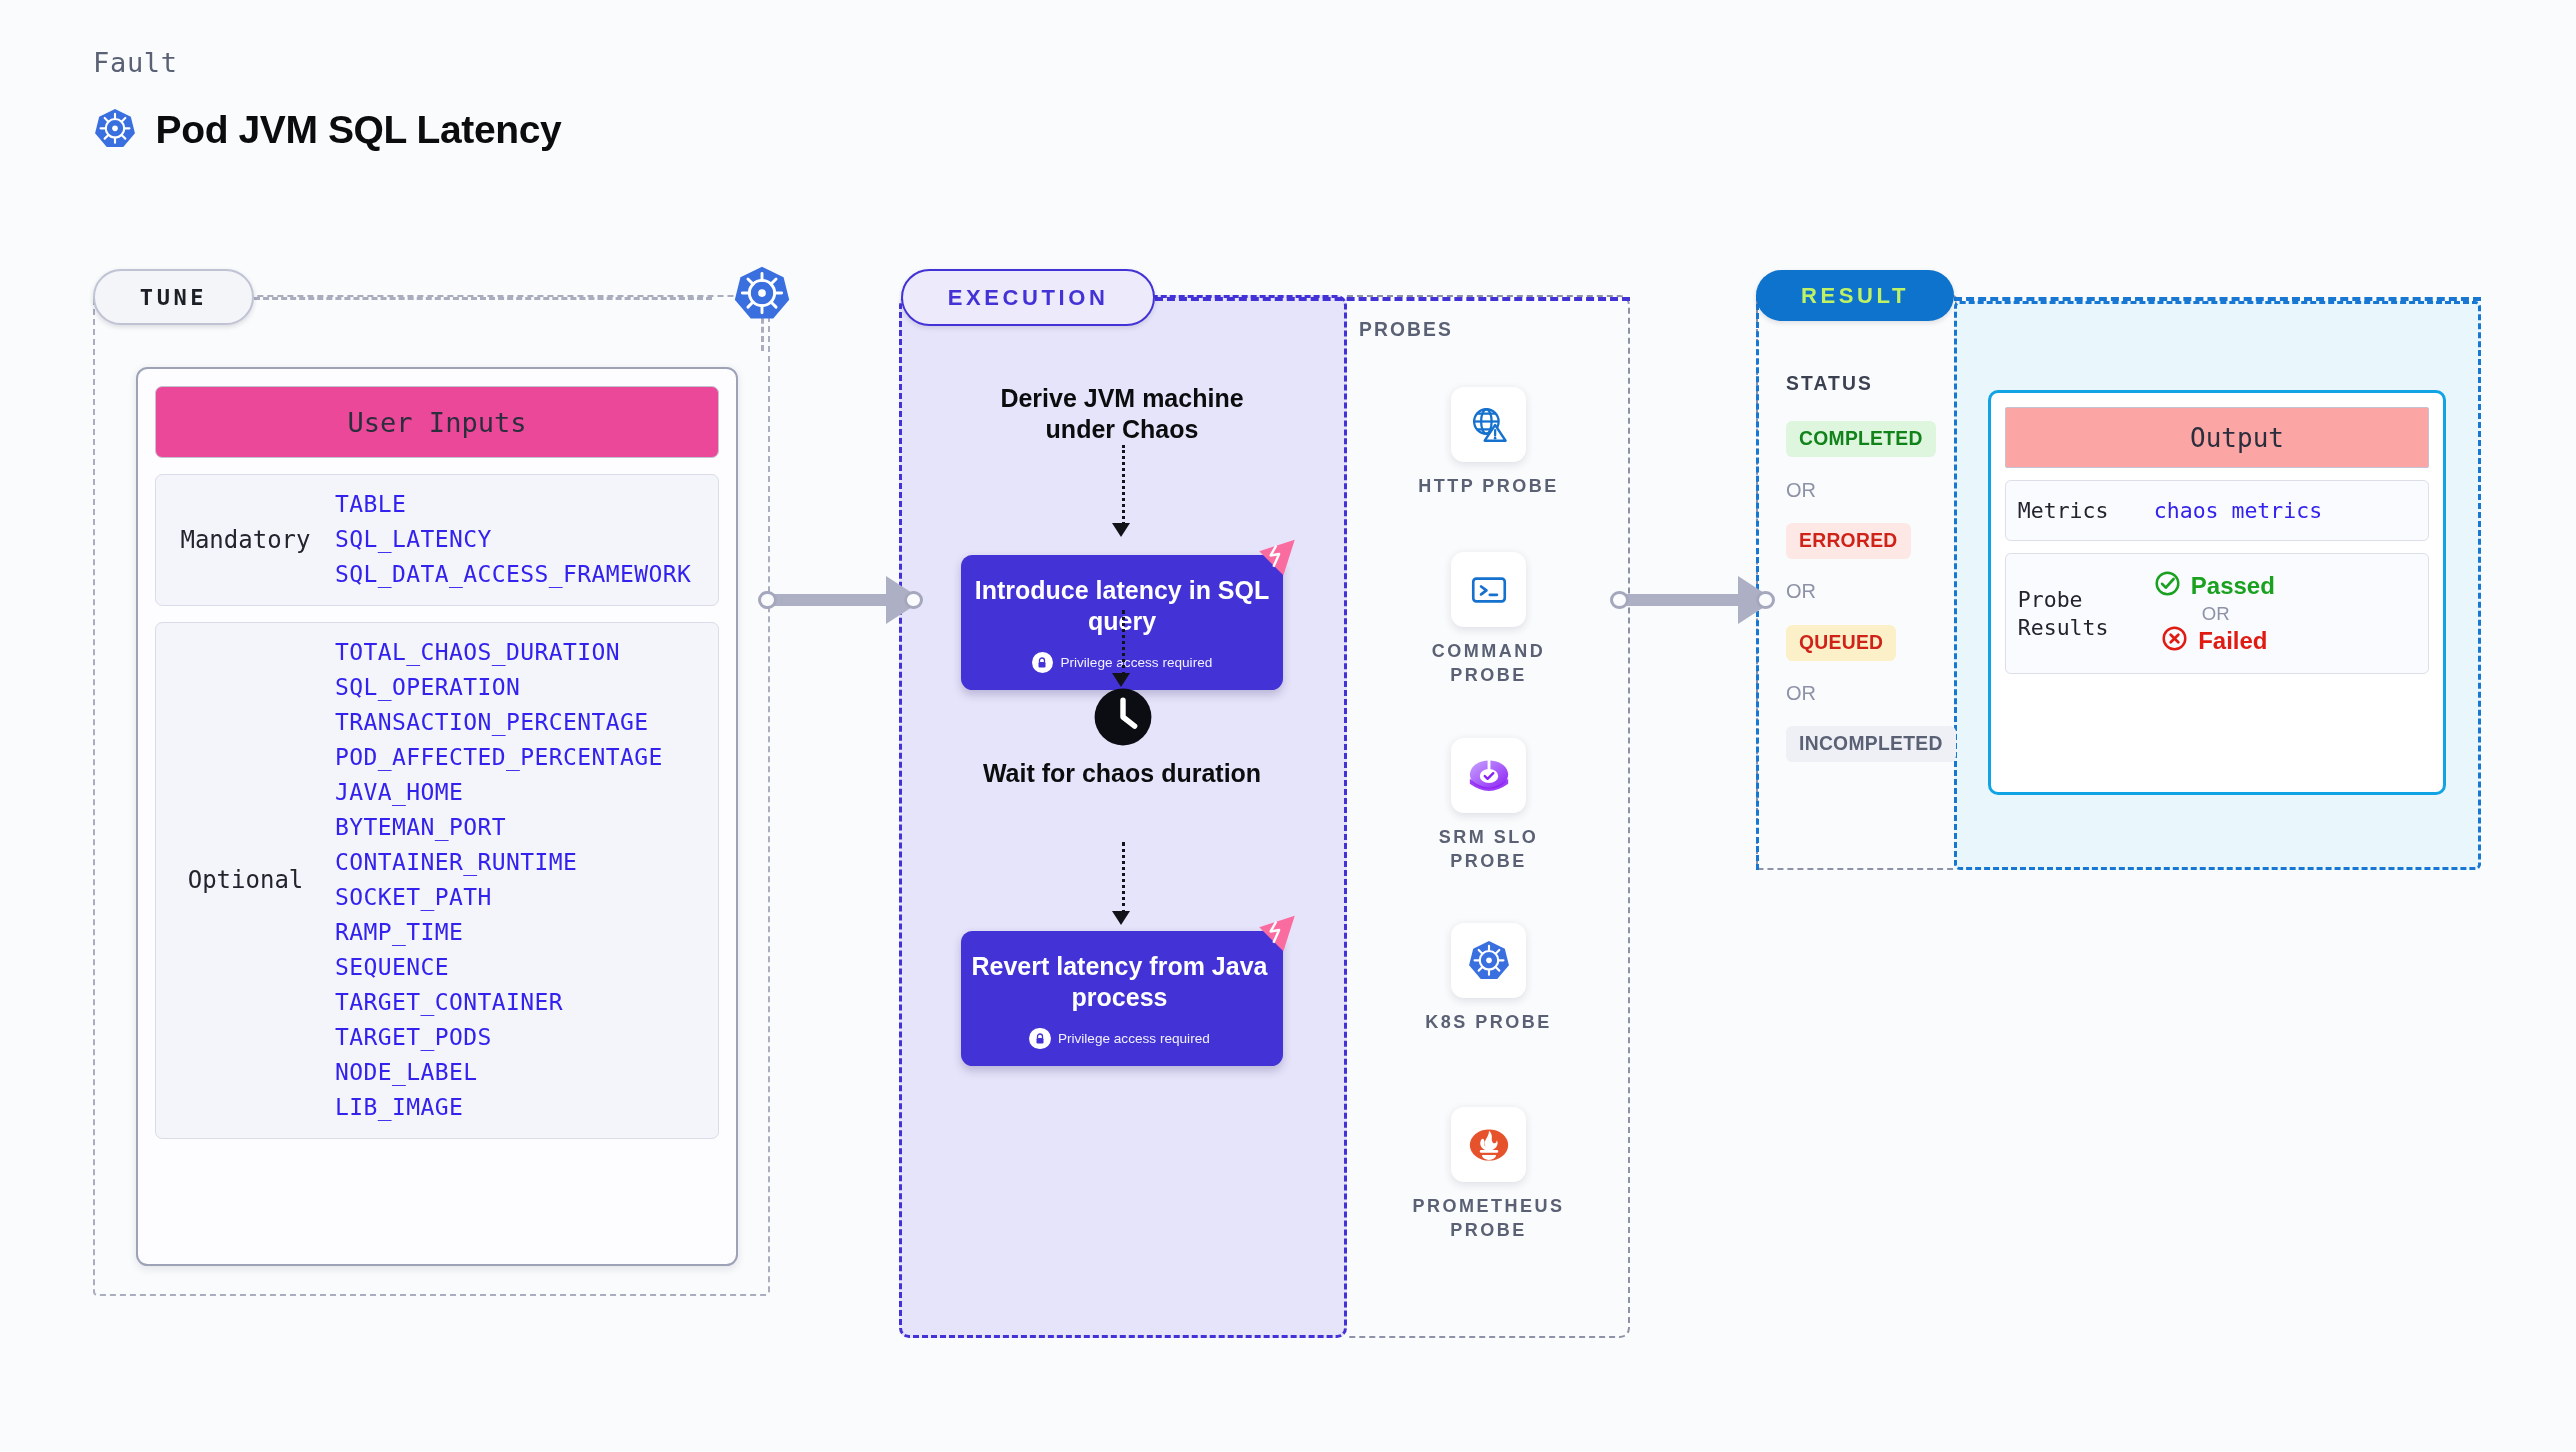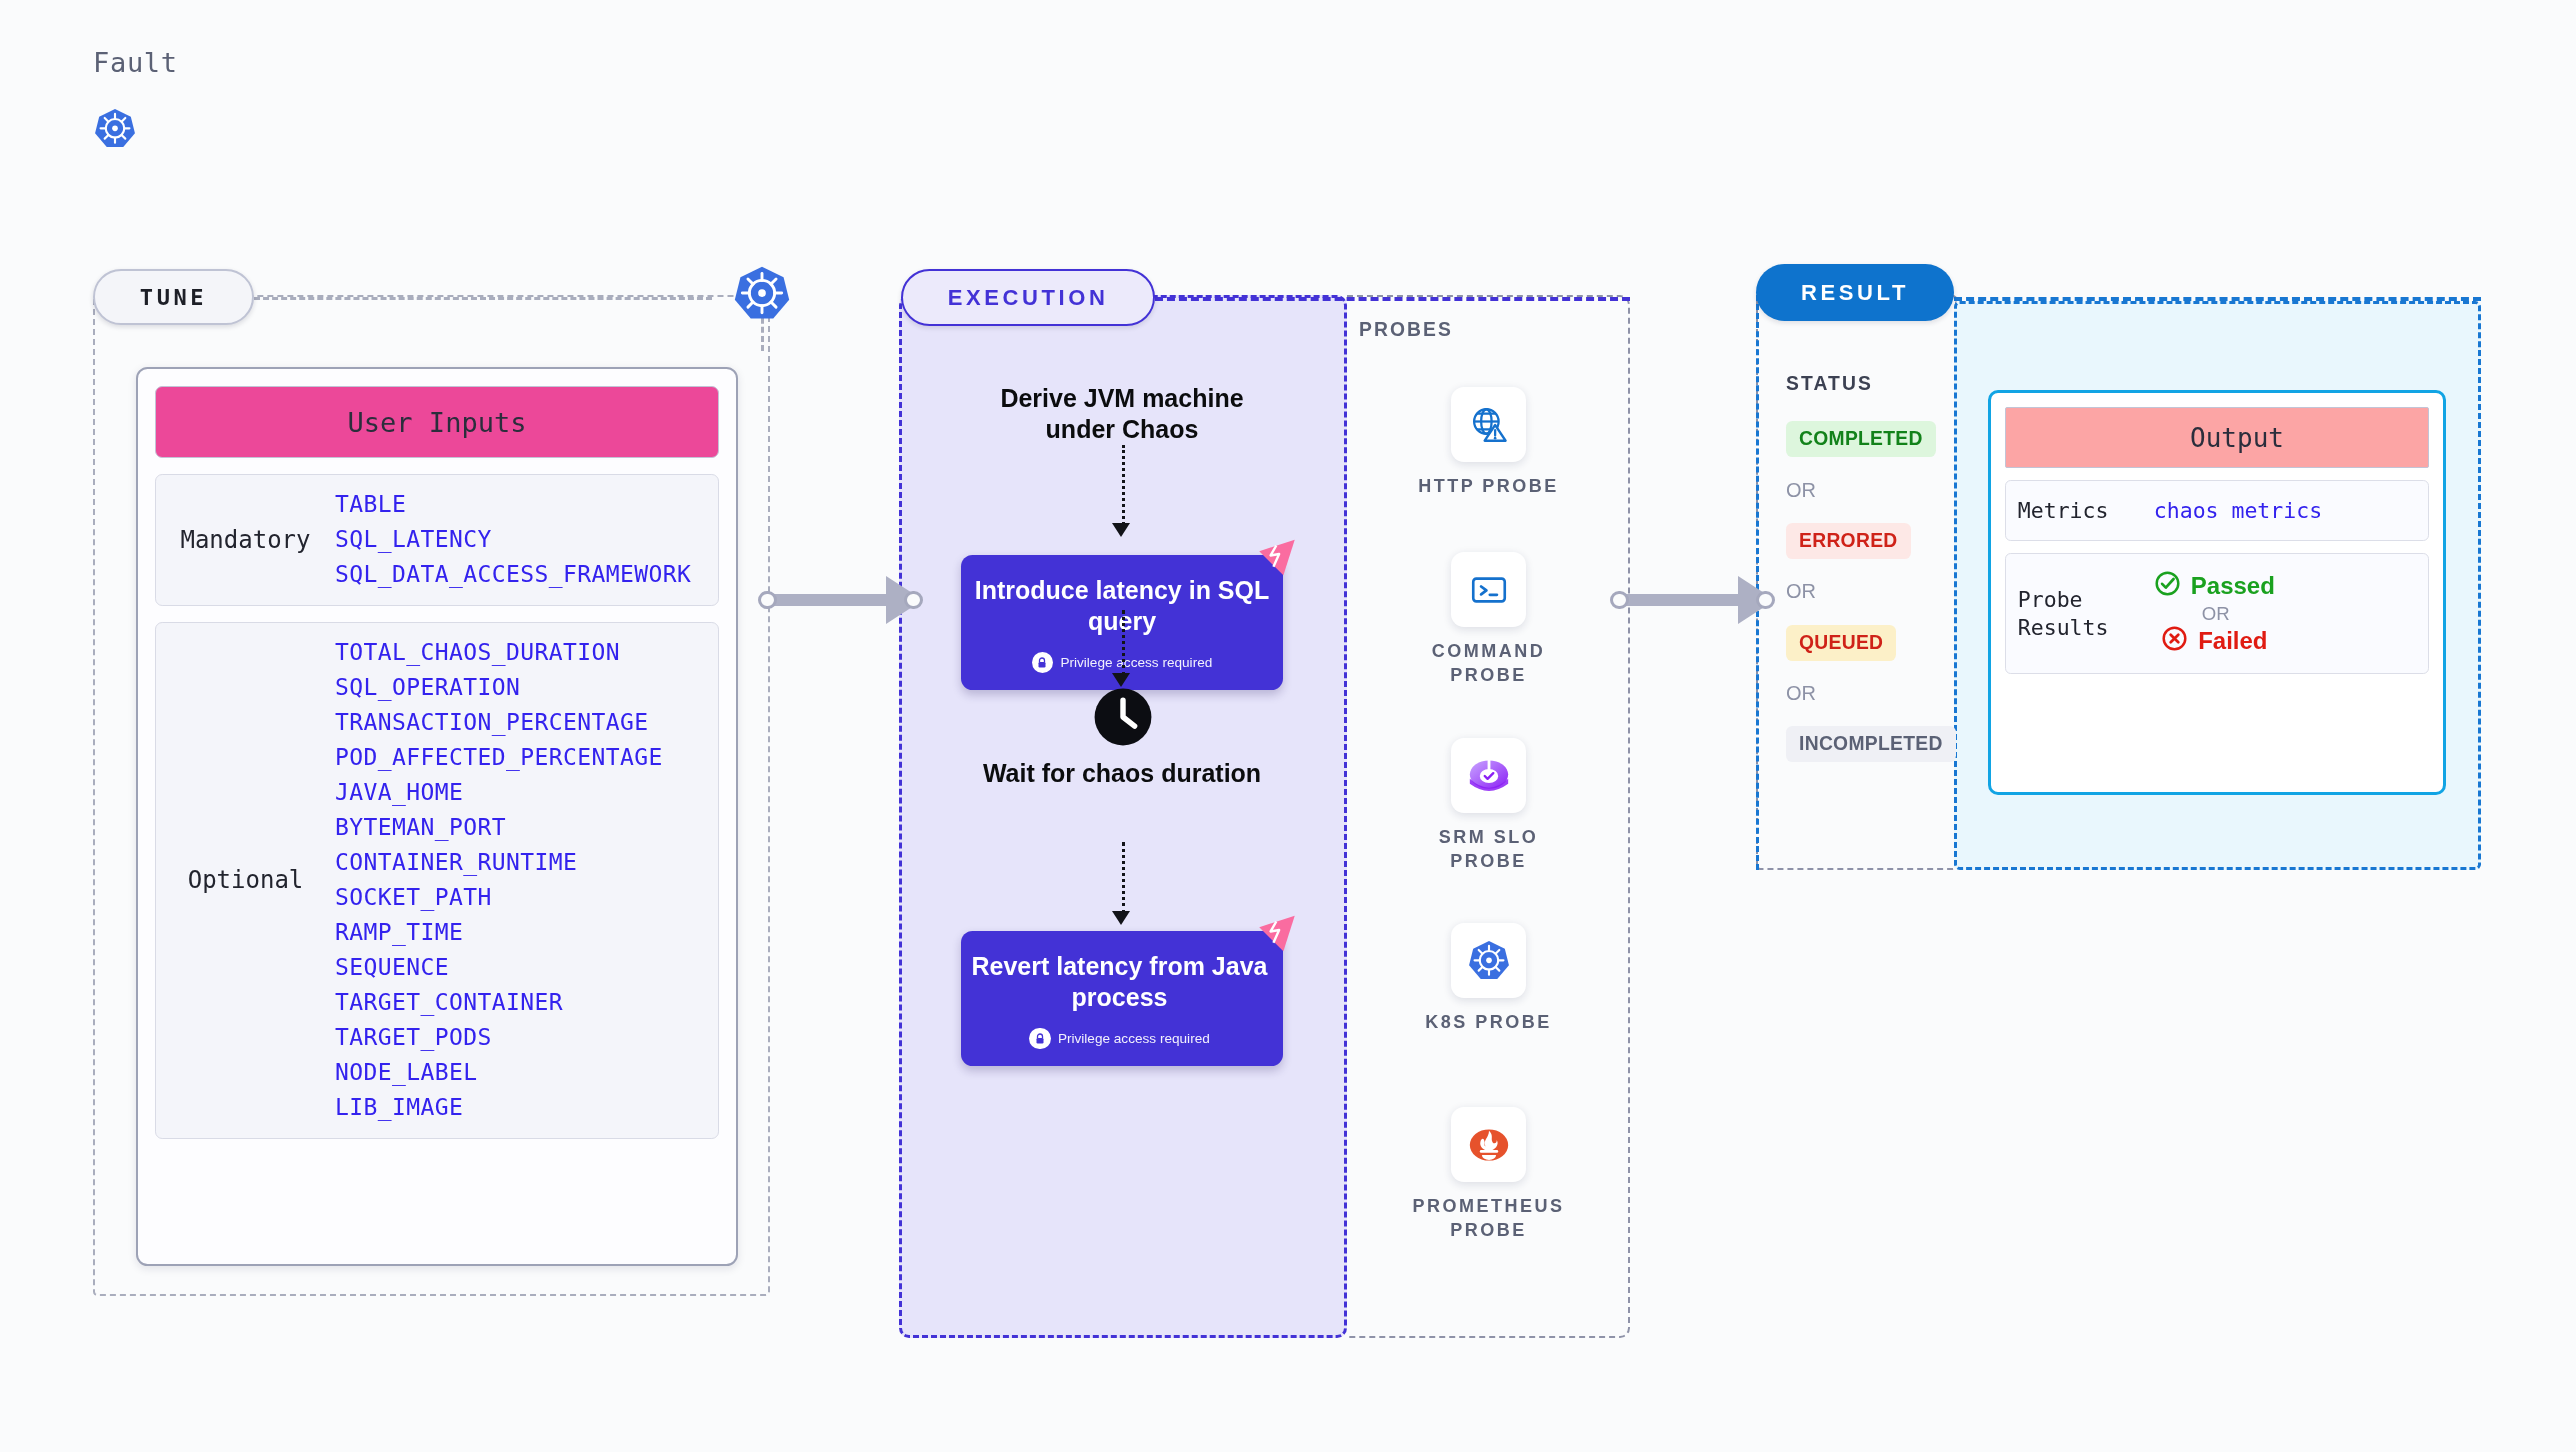--- a/index.html
+++ b/index.html
@@ -20,22 +20,22 @@
   
   .stage-badge{
     position:absolute;display:flex;align-items:center;justify-content:center;
     border-radius:716px;font-weight:700;letter-spacing:3.6px;font-size:22px;
     box-sizing:border-box;z-index:6;
   }
   #tune-badge{left:93px;top:269px;width:161px;height:56px;background:#f4f5f9;
     border:2.1px solid #bfc3d4;color:#1d1f27;box-shadow:0 2.1px 5px rgba(20,20,50,.14);}
   #execution-badge{left:901px;top:269px;width:254px;height:57px;background:#eceafb;
     border:2.9px solid #4332d6;color:#4332d6;box-shadow:0 2.1px 5px rgba(20,20,50,.12);}
-  #result-badge{left:1756px;top:264px;width:198px;height:57px;background:#0e73cd;
-    color:#ffffff;box-shadow:0 2.1px 5px rgba(20,20,50,.12);}
+  #result-badge{left:1756px;top:270px;width:198px;height:51px;background:#0e73cd;
+    color:#bef264;box-shadow:0 2.1px 5px rgba(20,20,50,.12);}
 
   
   .dashed-box{position:absolute;box-sizing:border-box;}
   #tune-box{left:93px;top:295px;width:677px;height:1001px;
     border:2.9px dashed #a9adbd;border-radius:4.3px;background:transparent;}
   #execution-box{left:899px;top:295px;width:448px;height:1043px;
     border:3.6px dashed #4332d6;border-radius:10px;background:#e6e4fa;}
   #probes-box{left:1347px;top:295px;width:283px;height:1043px;
     border:2.1px dashed #8e92a8;border-left:none;border-radius:0 10px 10px 0;background:#fafbfc;}
   #result-box{left:1756px;top:295px;width:201px;height:575px;
@@ -189,20 +189,21 @@
           <line x1="11" y1="31" x2="18.5" y2="31"></line>
           <line x1="45.5" y1="31" x2="53" y2="31"></line>
           <line x1="17" y1="16" x2="22.4" y2="21.4"></line>
           <line x1="41.6" y1="40.6" x2="47" y2="46"></line>
           <line x1="47" y1="16" x2="41.6" y2="21.4"></line>
           <line x1="22.4" y1="40.6" x2="17" y2="46"></line>
         </g>
         <circle cx="32" cy="31" r="4.1" fill="#ffffff"></circle>
       </svg>
     </span>
+    <span id="page-title">Pod JVM SQL Latency</span>
   </div>
 </div>
 
 <div class="dashed-box" id="tune-box"></div>
 <div class="dashed-box" id="execution-box"></div>
 <div class="dashed-box" id="probes-box"></div>
 <div class="dashed-box" id="result-box"></div>
 <div class="dashed-box" id="result-box-left"></div>
 <div class="dashed-box" id="output-box"></div>
 

